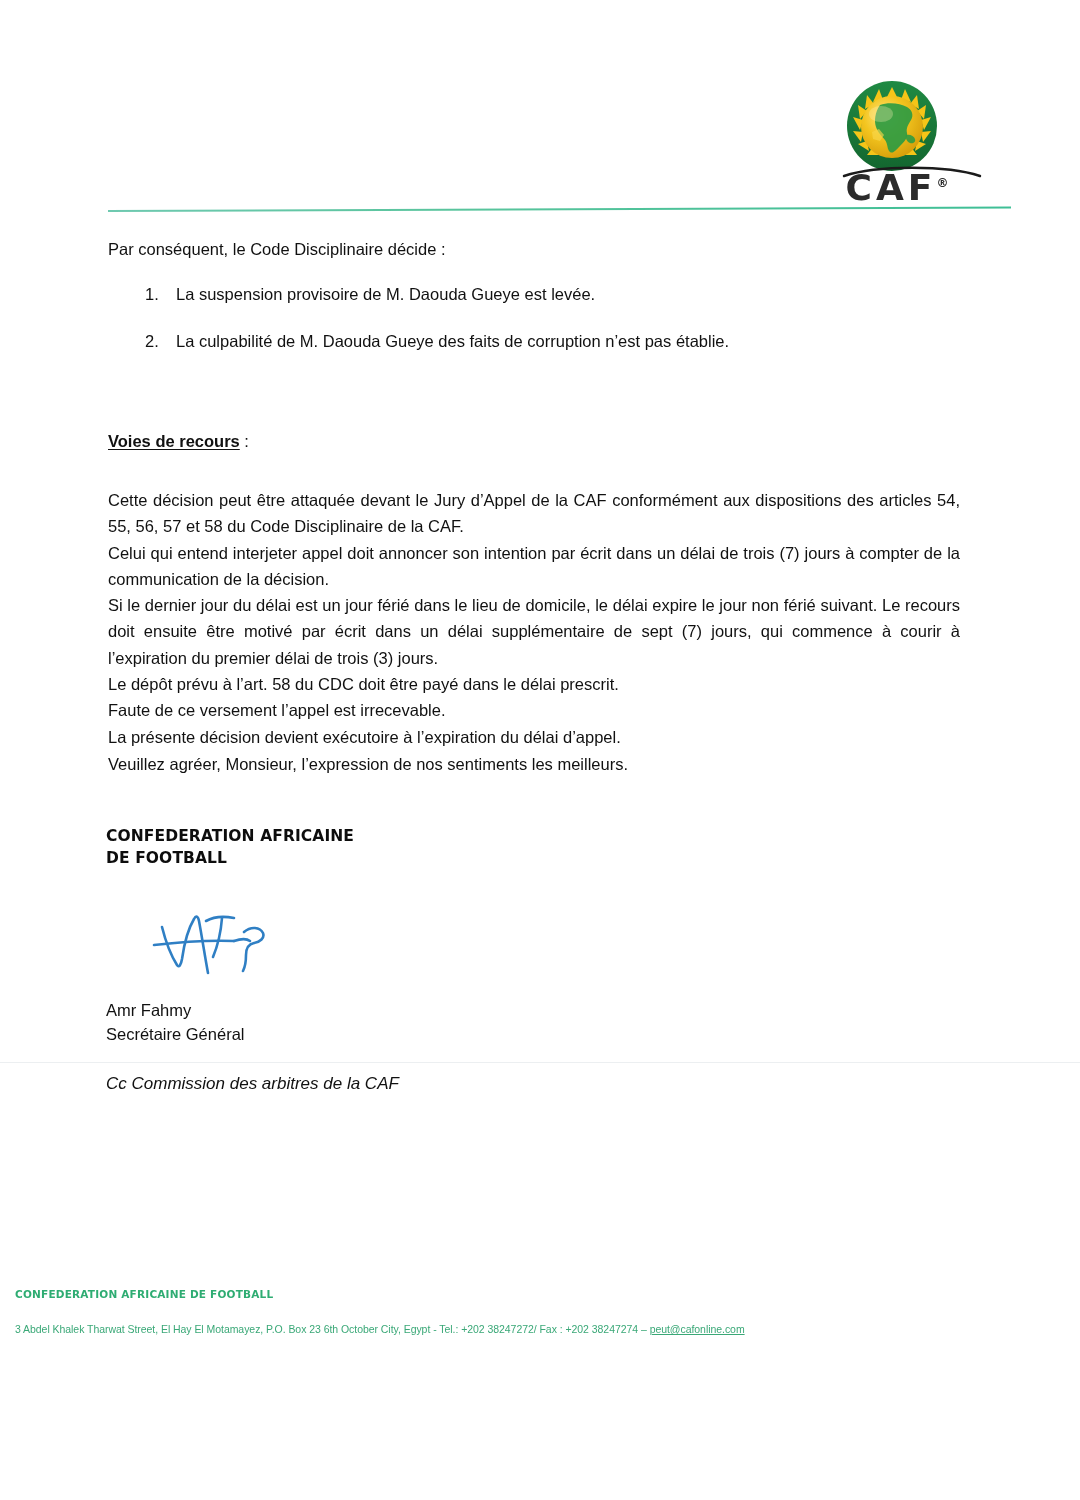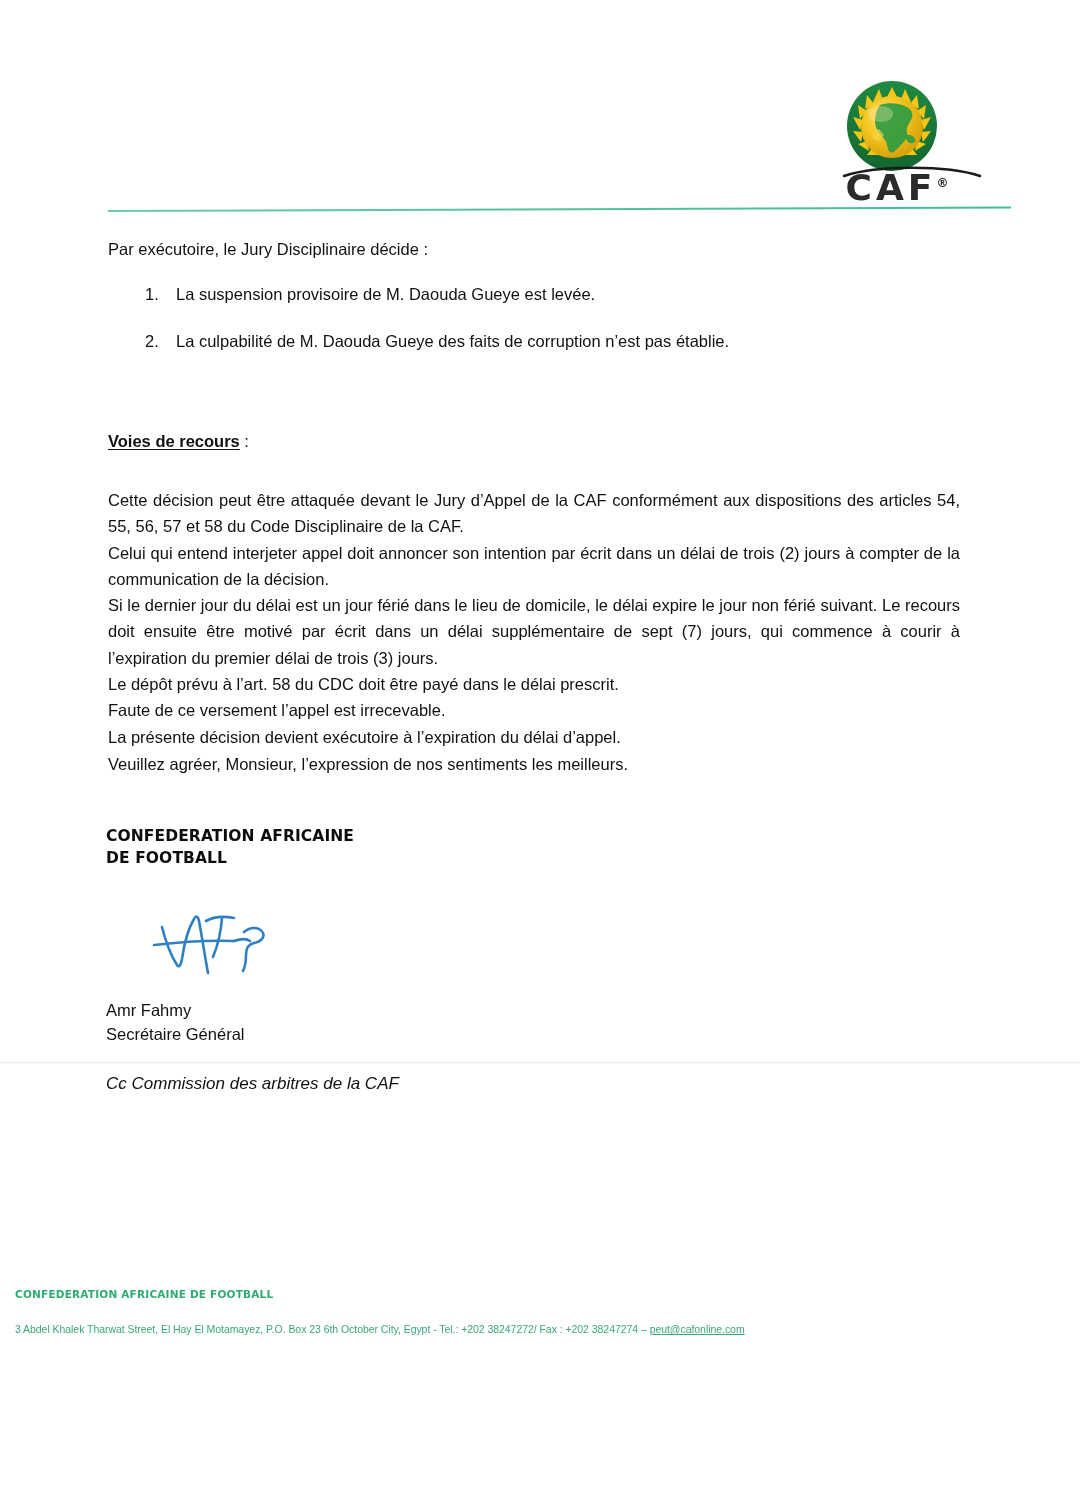--- a/index.html
+++ b/index.html
@@ -285,38 +285,38 @@
       </svg>
       <svg class="logo-swoosh" viewBox="0 0 140 14" xmlns="http://www.w3.org/2000/svg" aria-hidden="true">
         <path d="M2 12 C35 1 105 1 138 12" stroke="#1b1b1b" stroke-width="2.4" fill="none" stroke-linecap="round"></path>
       </svg>
     </div>
     <div class="logo-caption"><span>CAF</span><sup>®</sup></div>
   </div>
 
   <div class="rule-green"></div>
 
-  <div class="body-text lead">Par exécutoire, le Jury Disciplinaire décide :</div>
+  <div class="body-text lead">Par conséquent, le Code Disciplinaire décide :</div>
 
   <ol class="decision-list">
     <li>
       <span class="num">1.</span>
       <span>La suspension provisoire de M. Daouda Gueye est levée.</span>
     </li>
     <li>
       <span class="num">2.</span>
       <span>La culpabilité de M. Daouda Gueye des faits de corruption n’est pas établie.</span>
     </li>
   </ol>
 
   <div class="section-heading"><span class="underlined">Voies de recours</span><span> :</span></div>
 
   <div class="recourse">
     <p>Cette décision peut être attaquée devant le Jury d’Appel de la CAF conformément aux dispositions des articles 54, 55, 56, 57 et 58 du Code Disciplinaire de la CAF.</p>
-    <p>Celui qui entend interjeter appel doit annoncer son intention par écrit dans un délai de trois (2) jours à compter de la communication de la décision.</p>
+    <p>Celui qui entend interjeter appel doit annoncer son intention par écrit dans un délai de trois (7) jours à compter de la communication de la décision.</p>
     <p>Si le dernier jour du délai est un jour férié dans le lieu de domicile, le délai expire le jour non férié suivant. Le recours doit ensuite être motivé par écrit dans un délai supplémentaire de sept (7) jours, qui commence à courir à l’expiration du premier délai de trois (3) jours.</p>
     <p class="nojust">Le dépôt prévu à l’art. 58 du CDC doit être payé dans le délai prescrit.</p>
     <p class="nojust">Faute de ce versement l’appel est irrecevable.</p>
     <p class="nojust">La présente décision devient exécutoire à l’expiration du délai d’appel.</p>
   </div>
 
   <div class="closing">Veuillez agréer, Monsieur, l’expression de nos sentiments les meilleurs.</div>
 
   <div class="org-block">
     <div>CONFEDERATION AFRICAINE</div>

